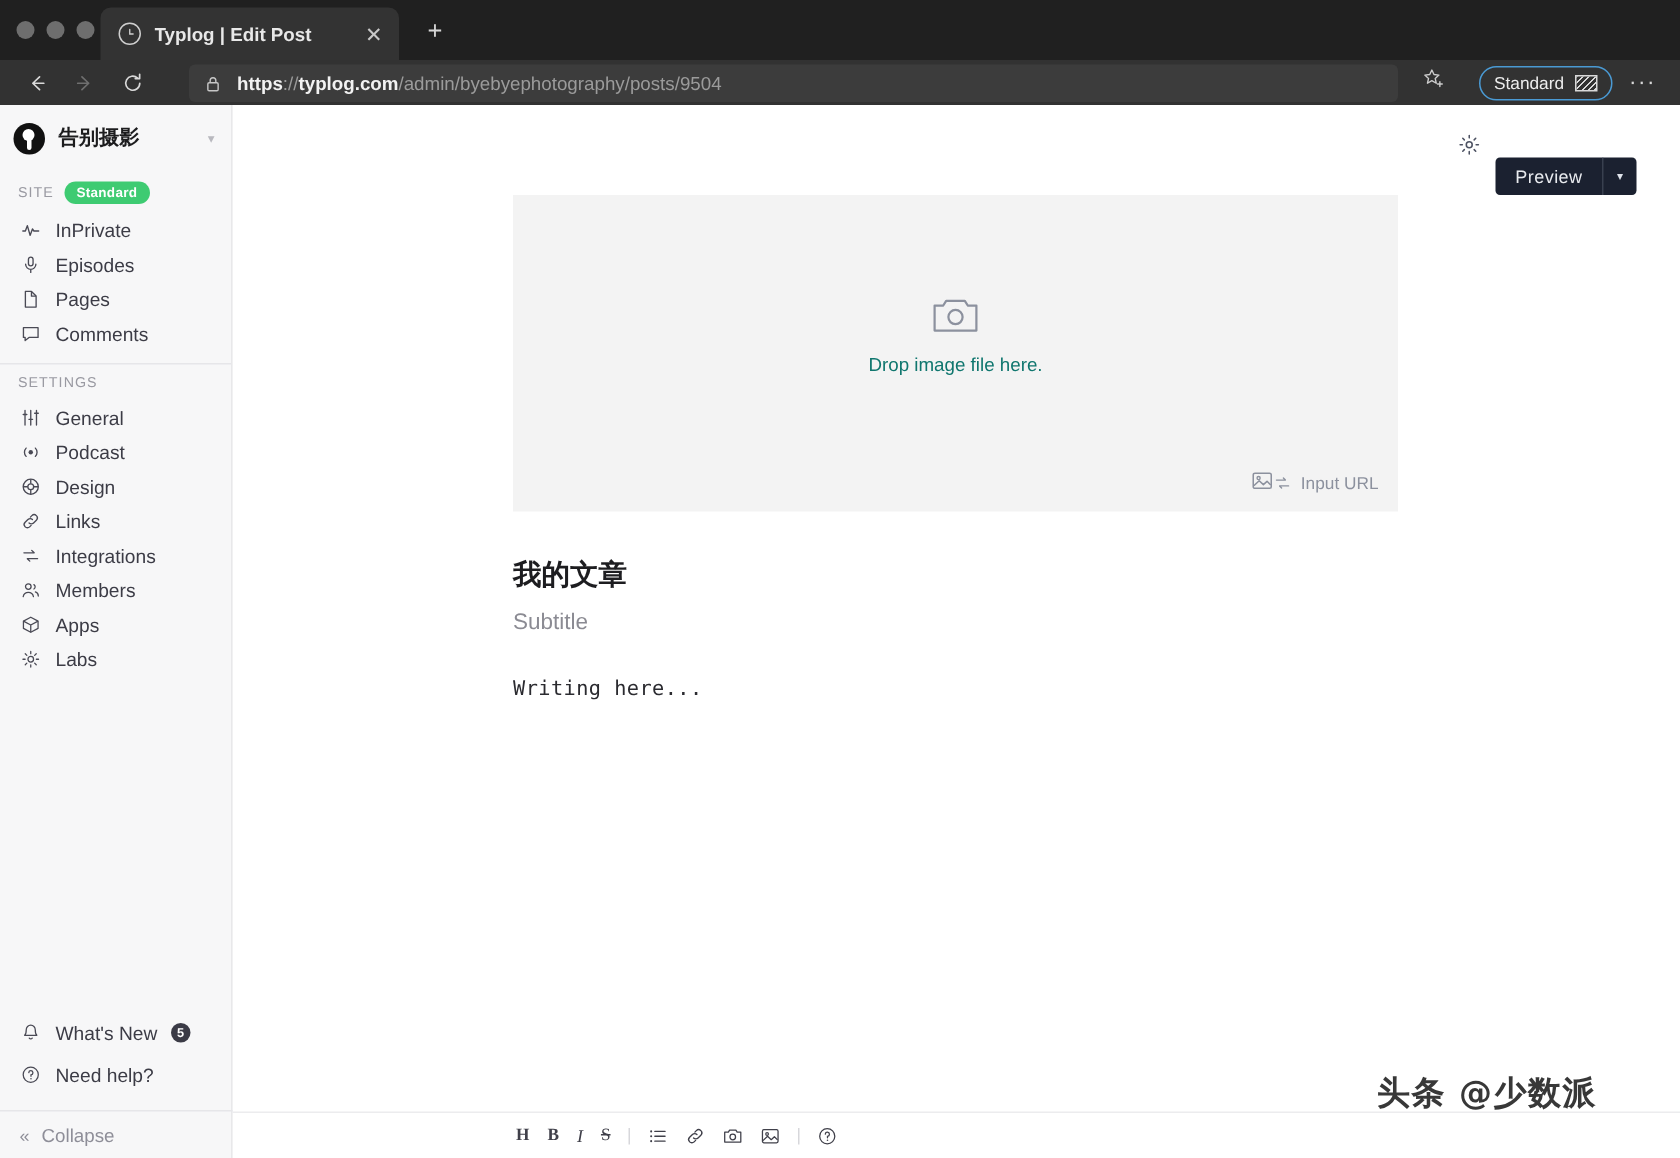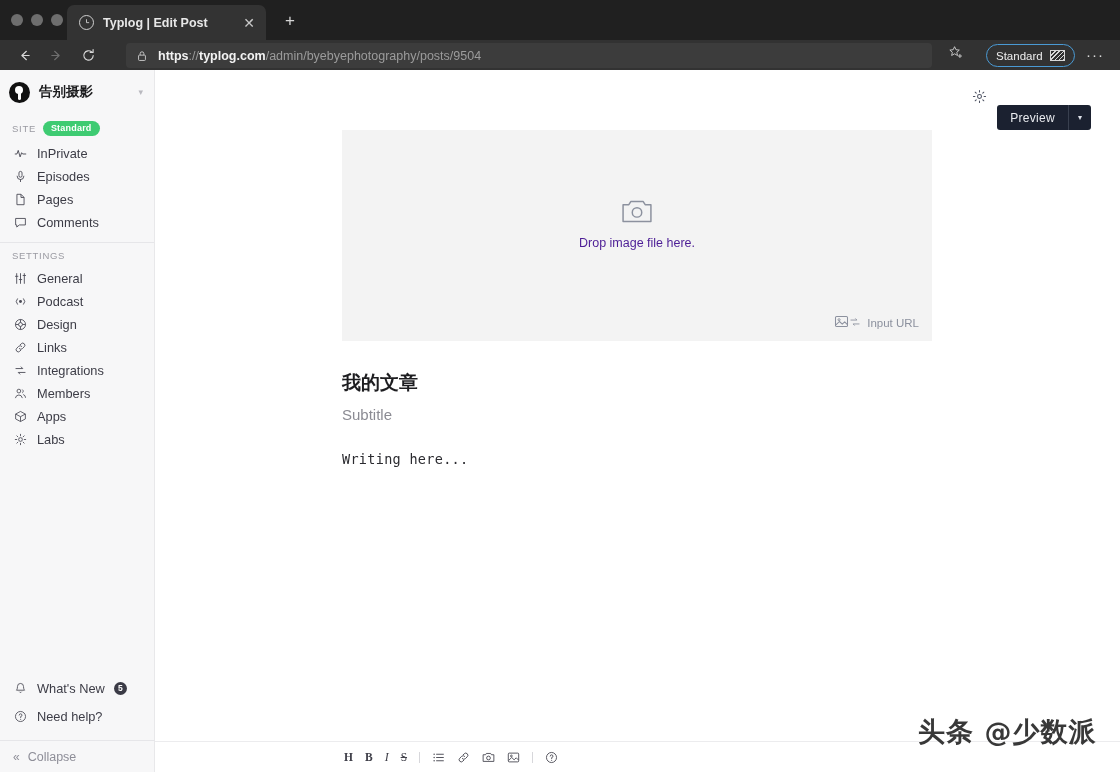--- a/index.html
+++ b/index.html
@@ -158,21 +158,21 @@
 
   .dropzone {
     position: absolute; top: 60px; left: 187px; width: 590px; height: 211px;
     background: #f3f3f3;
   }
   .dz-center {
     position: absolute; top: 0; left: 0; right: 0; bottom: 24px;
     display: flex; flex-direction: column; align-items: center; justify-content: center;
     gap: 8px; color: #8c919e;
   }
-  .dz-text { font-size: 12.5px; color: #4c1d95; }
+  .dz-text { font-size: 12.5px; color: #0f766e; }
   .dz-foot {
     position: absolute; bottom: 6px; left: 0; right: 0; height: 24px;
     display: flex; align-items: center; justify-content: flex-end;
     padding: 0 13px; color: #8c919e;
   }
   .dz-url { display: flex; align-items: center; gap: 6px; font-size: 11.5px; }
 
   .post-title {
     position: absolute; top: 300px; left: 187px;
     font-size: 19px; font-weight: bold; color: #1d1d20;
@@ -193,21 +193,21 @@
     display: flex; align-items: center; gap: 12px; padding-left: 189px;
   }
   .eb-item { color: #40404a; display: flex; align-items: center; }
   .eb-txt { font-size: 11.5px; font-weight: bold; font-family: "Liberation Serif", serif; }
   .eb-it { font-size: 12px; font-style: italic; font-family: "Liberation Serif", serif; }
   .eb-st { font-size: 11.5px; text-decoration: line-through; font-family: "Liberation Serif", serif; }
   .eb-div { width: 1px; height: 11px; background: #d7d7db; }
 
   .watermark {
     position: absolute; left: 918px; top: 714px;
-    font-size: 27px; font-weight: bold; color: #2a2a2a;
+    font-size: 22px; font-weight: bold; color: #2a2a2a;
     font-family: "DejaVu Sans", sans-serif; letter-spacing: 1px;
     opacity: .93; white-space: nowrap;
   }
 </style>
 </head>
 <body>
 
 <div class="screen">
 
   <div class="tabstrip">

